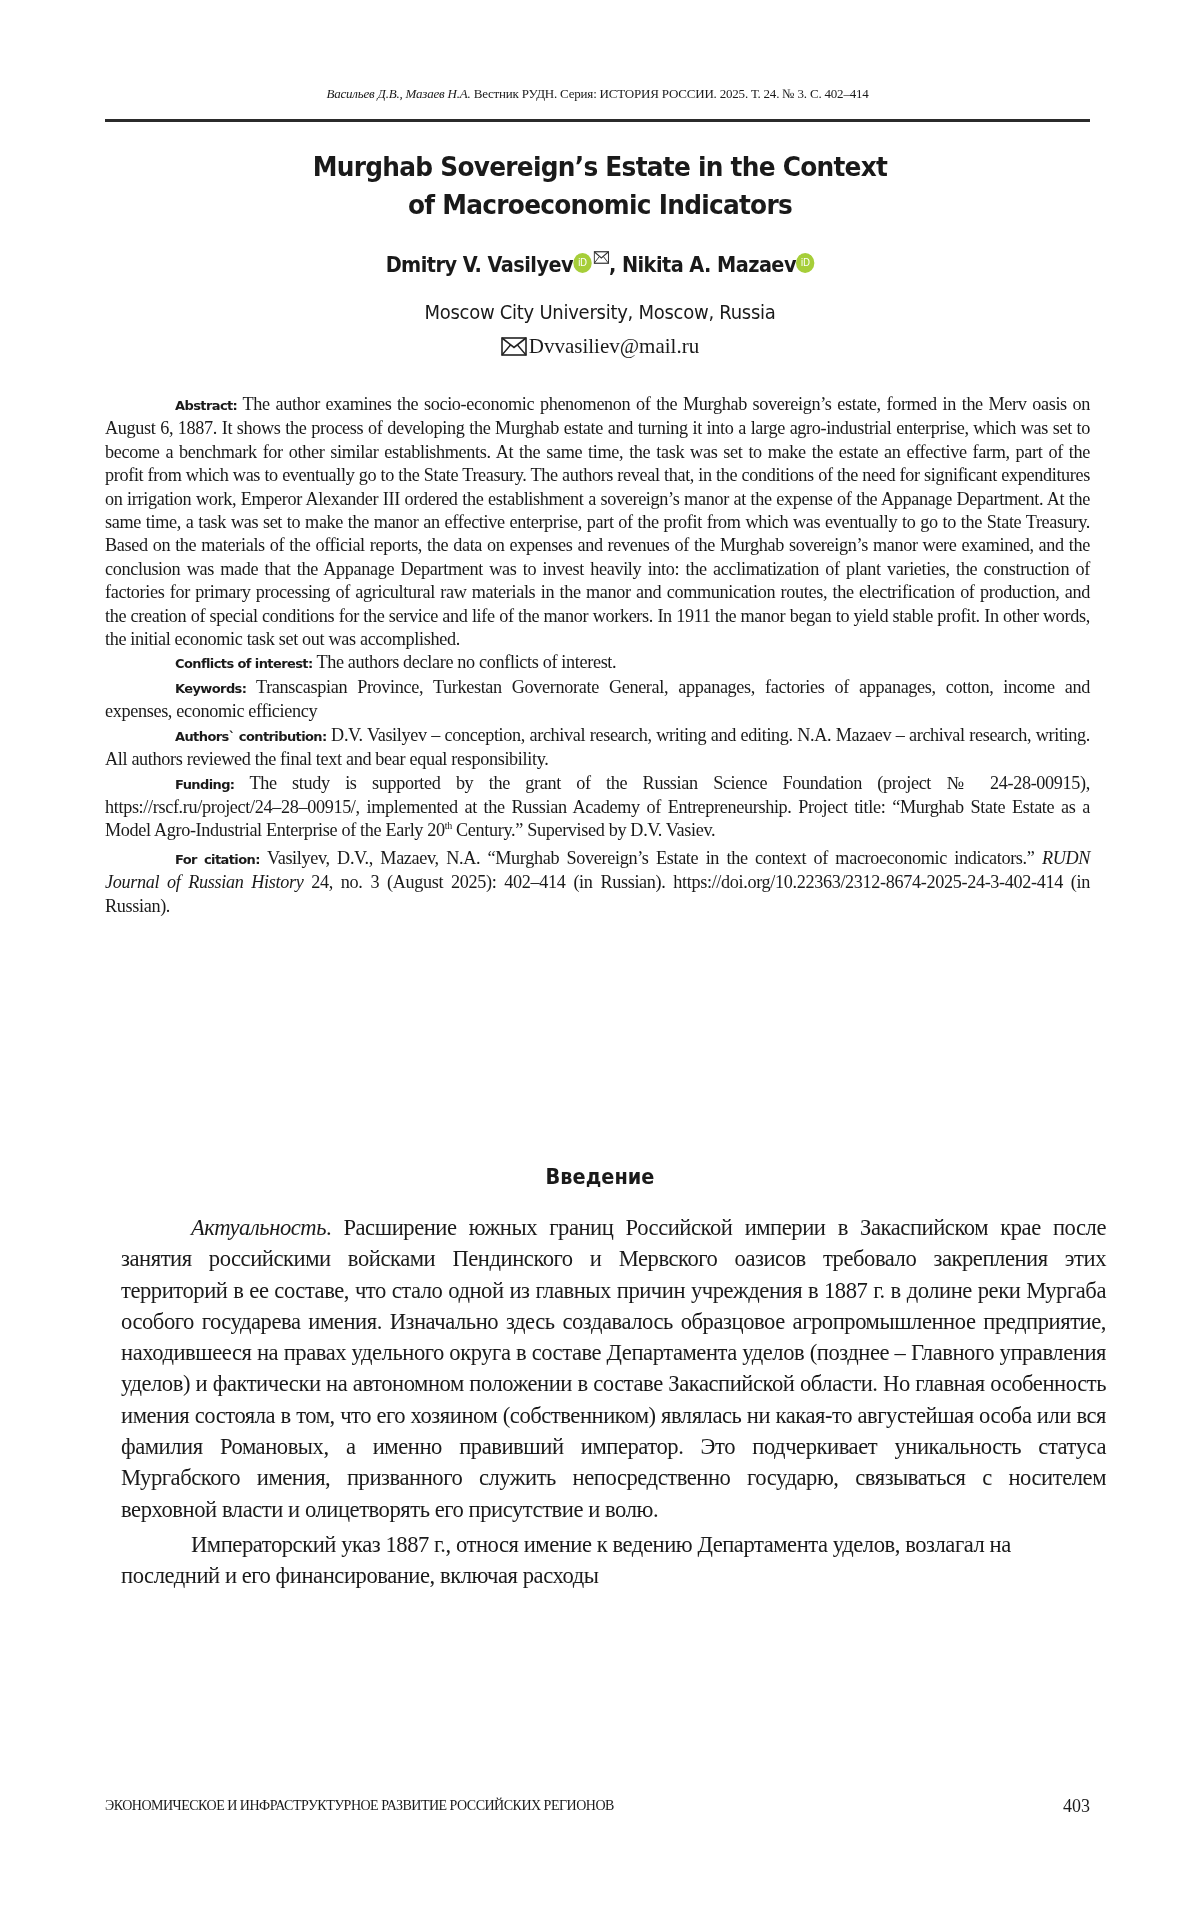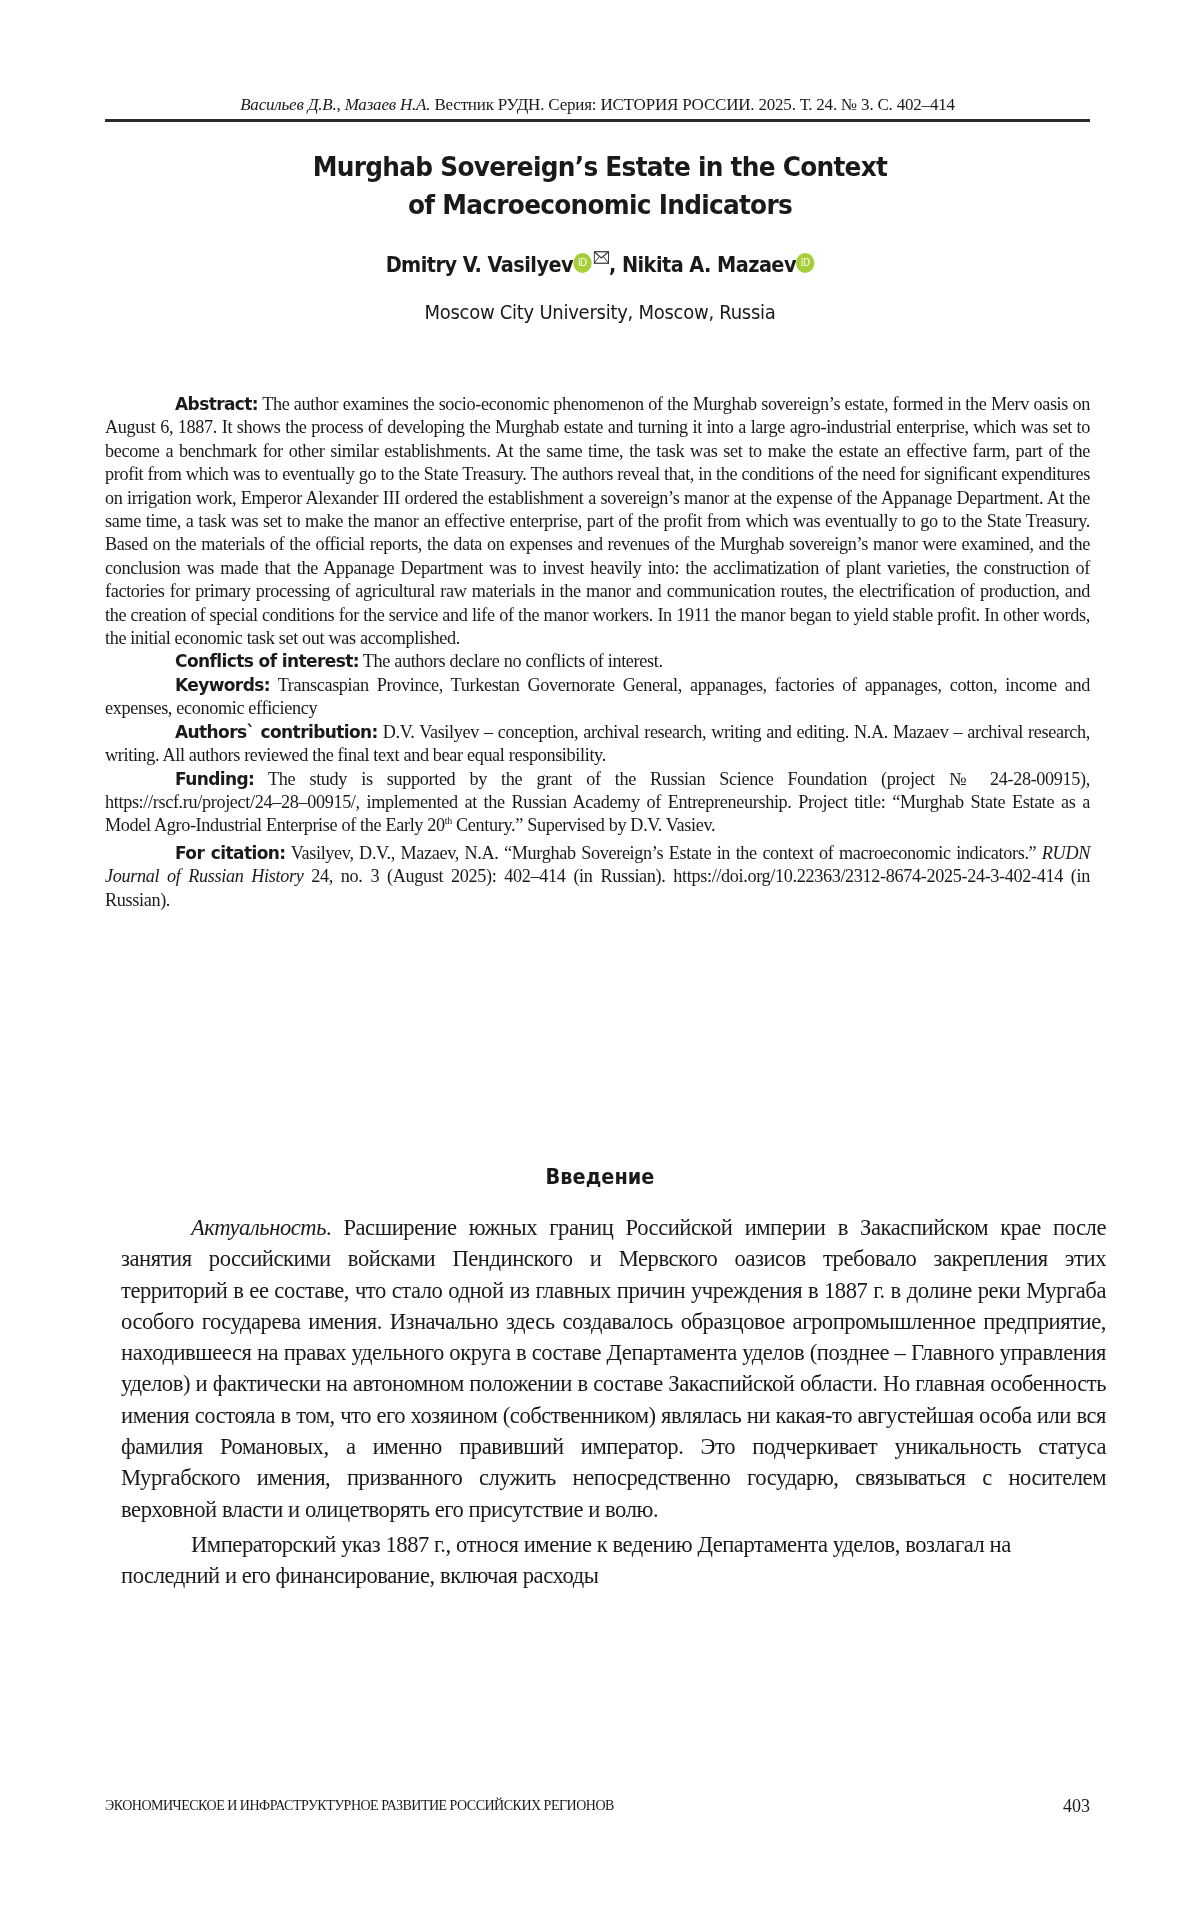--- a/index.html
+++ b/index.html
@@ -1,21 +1,21 @@
 <!DOCTYPE html>
 <html><head>
 <meta charset="utf-8">
 <style>
   html, body { margin: 0; padding: 0; background: #ffffff; }
   body { width: 1200px; height: 1906px; position: relative; overflow: hidden; color: #1a1a1a; }
   .page { position: absolute; left: 0; top: 0; width: 1200px; height: 1906px; }
 
   .running-head {
-    position: absolute; left: 105px; top: 95px; width: 985px; text-align: center;
-    font-family: "Liberation Serif", serif; font-size: 17px; letter-spacing: -0.2px;
+    position: absolute; left: 105px; top: 86px; width: 985px; text-align: center;
+    font-family: "Liberation Serif", serif; font-size: 13px; letter-spacing: -0.2px;
   }
   .running-head .authors-it { font-style: italic; }
   .head-rule { position: absolute; left: 105px; top: 119px; width: 985px; height: 3px; background: #2b2b2b; }
 
   .title {
     position: absolute; left: 150px; top: 148px; width: 900px; text-align: center;
     font-family: "DejaVu Sans", sans-serif; font-weight: bold; font-size: 27px; line-height: 38px;
     letter-spacing: -0.8px; transform: scaleX(0.92); transform-origin: center top;
   }
   .authors {
@@ -39,21 +39,21 @@
     font-family: "Liberation Serif", serif; font-size: 21px; line-height: 30px;
   }
   .email svg { vertical-align: -3px; margin-right: 2px; }
 
   .meta {
     position: absolute; left: 105px; top: 393px; width: 985px;
     font-family: "Liberation Serif", serif; font-size: 18.2px; line-height: 23.4px;
     text-align: justify; letter-spacing: -0.35px;
   }
   .meta p { margin: 0; text-indent: 70px; }
-  .meta .lbl { font-family: "DejaVu Sans", sans-serif; font-weight: bold; font-size: 17px; letter-spacing: -0.6px; }
+  .meta .lbl { font-family: "DejaVu Sans", sans-serif; font-weight: bold; font-size: 13px; letter-spacing: -0.6px; }
   .meta sup { font-size: 10px; vertical-align: 7px; line-height: 0; }
 
   .section-heading {
     position: absolute; left: 150px; top: 1162px; width: 900px; text-align: center;
     font-family: "DejaVu Sans", sans-serif; font-weight: bold; font-size: 21px; line-height: 30px;
     transform: scaleX(0.92); transform-origin: center top;
   }
   .body-text {
     position: absolute; left: 105px; top: 1212px; width: 985px;
     font-family: "Liberation Serif", serif; font-size: 22.6px; line-height: 31.3px;
@@ -95,20 +95,27 @@
 
   <div class="authors">
     <span>Dmitry V. Vasilyev</span><span class="orcid">iD</span><span class="mail-icon-small"><svg width="17" height="13" viewBox="0 0 17 13">
           <rect x="0.75" y="0.75" width="15.5" height="11.5" fill="none" stroke="#333" stroke-width="1.2"></rect>
           <path d="M0.8 0.8 L8.5 7 L16.2 0.8" fill="none" stroke="#333" stroke-width="1.2"></path>
           <path d="M0.8 12.2 L6.3 5.5 M16.2 12.2 L10.7 5.5" fill="none" stroke="#333" stroke-width="1"></path>
         </svg></span><span>, </span><span>Nikita A. Mazaev</span><span class="orcid">iD</span>
   </div>
 
   <div class="affil">Moscow City University, Moscow, Russia</div>
+  <div class="email">
+    <svg width="26" height="19" viewBox="0 0 26 19">
+        <rect x="1" y="1" width="24" height="17" fill="none" stroke="#222" stroke-width="1.6"></rect>
+        <path d="M1 1 L13 10.5 L25 1" fill="none" stroke="#222" stroke-width="1.6"></path>
+        <path d="M1 18 L9.5 8 M25 18 L16.5 8" fill="none" stroke="#222" stroke-width="1.4"></path>
+      </svg><span>Dvvasiliev@mail.ru</span>
+  </div>
 
   <div class="meta">
     <p><span class="lbl">Abstract:</span><span> The author examines the socio-economic phenomenon of the Murghab sovereign’s estate, formed in the Merv oasis on August 6, 1887. It shows the process of developing the Murghab estate and turning it into a large agro-industrial enterprise, which was set to become a benchmark for other similar establishments. At the same time, the task was set to make the estate an effective farm, part of the profit from which was to eventually go to the State Treasury. The authors reveal that, in the conditions of the need for significant expenditures on irrigation work, Emperor Alexander III ordered the establishment a sovereign’s manor at the expense of the Appanage Department. At the same time, a task was set to make the manor an effective enterprise, part of the profit from which was eventually to go to the State Treasury. Based on the materials of the official reports, the data on expenses and revenues of the Murghab sovereign’s manor were examined, and the conclusion was made that the Appanage Department was to invest heavily into: the acclimatization of plant varieties, the construction of factories for primary processing of agricultural raw materials in the manor and communication routes, the electrification of production, and the creation of special conditions for the service and life of the manor workers. In 1911 the manor began to yield stable profit. In other words, the initial economic task set out was accomplished.</span></p>
     <p><span class="lbl">Conflicts of interest:</span><span> The authors declare no conflicts of interest.</span></p>
     <p><span class="lbl">Keywords:</span><span> Transcaspian Province, Turkestan Governorate General, appanages, factories of appanages, cotton, income and expenses, economic efficiency</span></p>
     <p><span class="lbl">Authors` contribution:</span><span> D.V. Vasilyev – conception, archival research, writing and editing. N.A. Mazaev – archival research, writing. All authors reviewed the final text and bear equal responsibility.</span></p>
     <p><span class="lbl">Funding:</span><span> The study is supported by the grant of the Russian Science Foundation (project № 24-28-00915), https://rscf.ru/project/24–28–00915/, implemented at the Russian Academy of Entrepreneurship. Project title: “Murghab State Estate as a Model Agro-Industrial Enterprise of the Early 20</span><sup>th</sup><span> Century.” Supervised by D.V. Vasiev.</span></p>
     <p style="margin-top:4px;"><span class="lbl">For citation:</span><span> Vasilyev, D.V., Mazaev, N.A. “Murghab Sovereign’s Estate in the context of macroeconomic indicators.” </span><i>RUDN Journal of Russian History</i><span> 24, no. 3 (August 2025): 402–414 (in Russian). https://doi.org/10.22363/2312-8674-2025-24-3-402-414 (in Russian).</span></p>
   </div>
 

